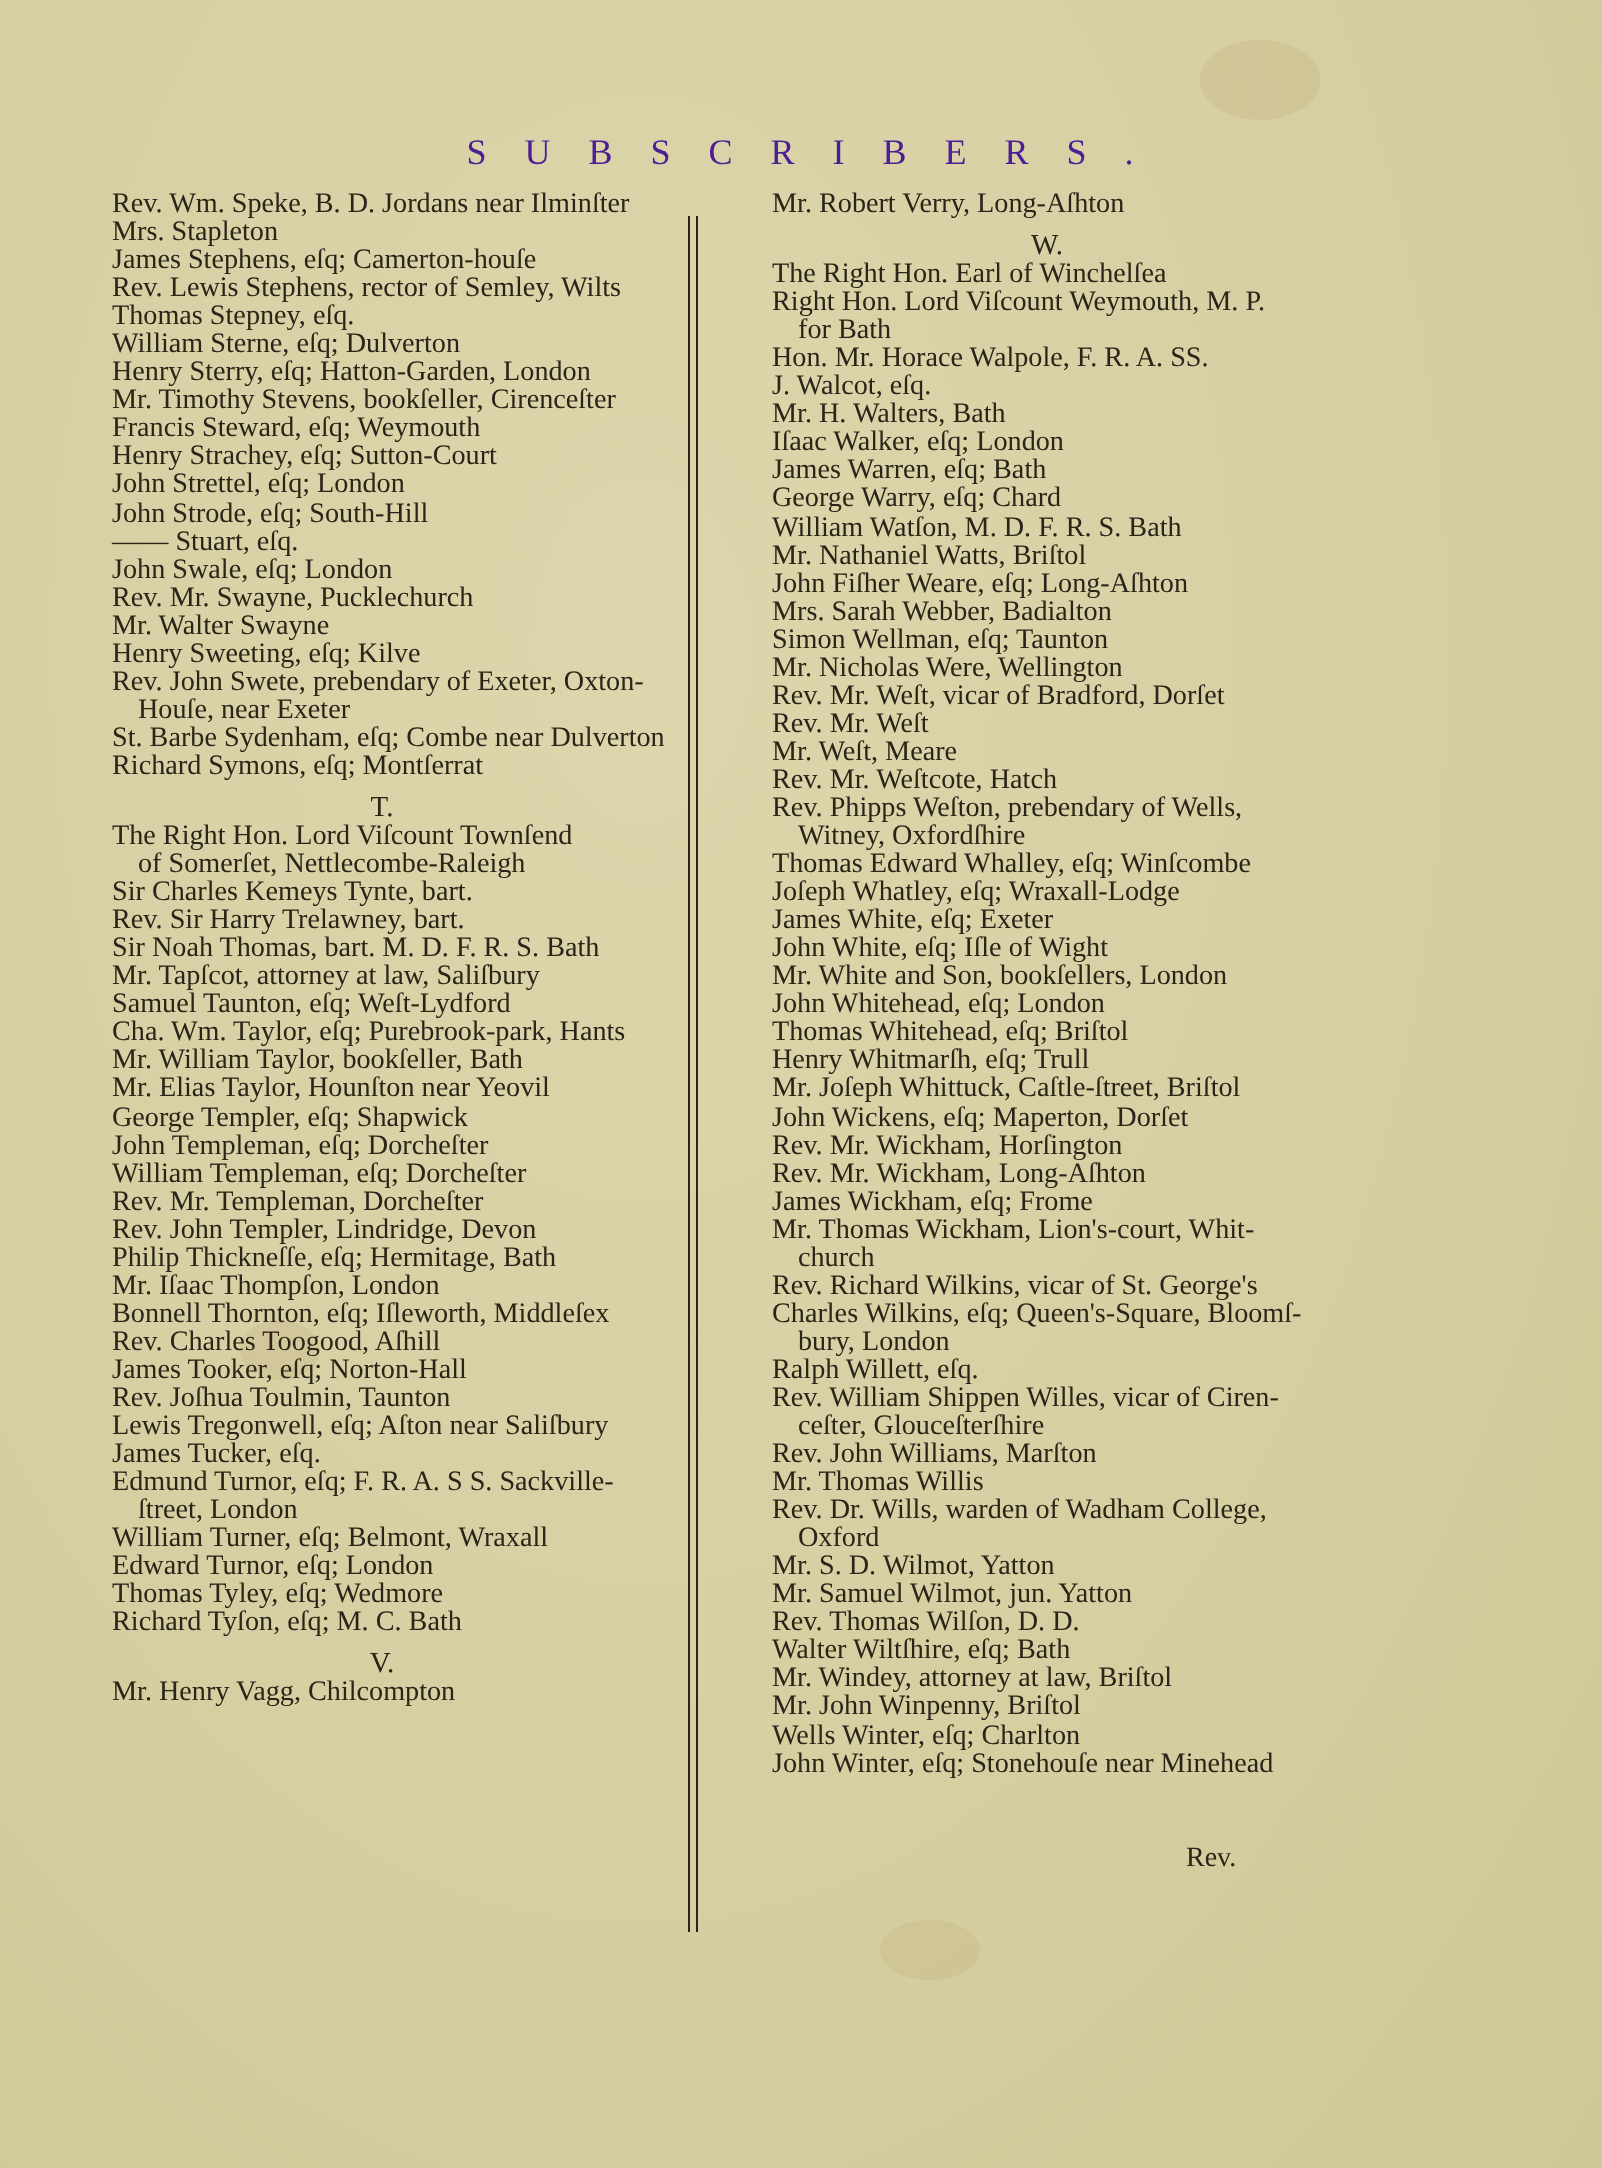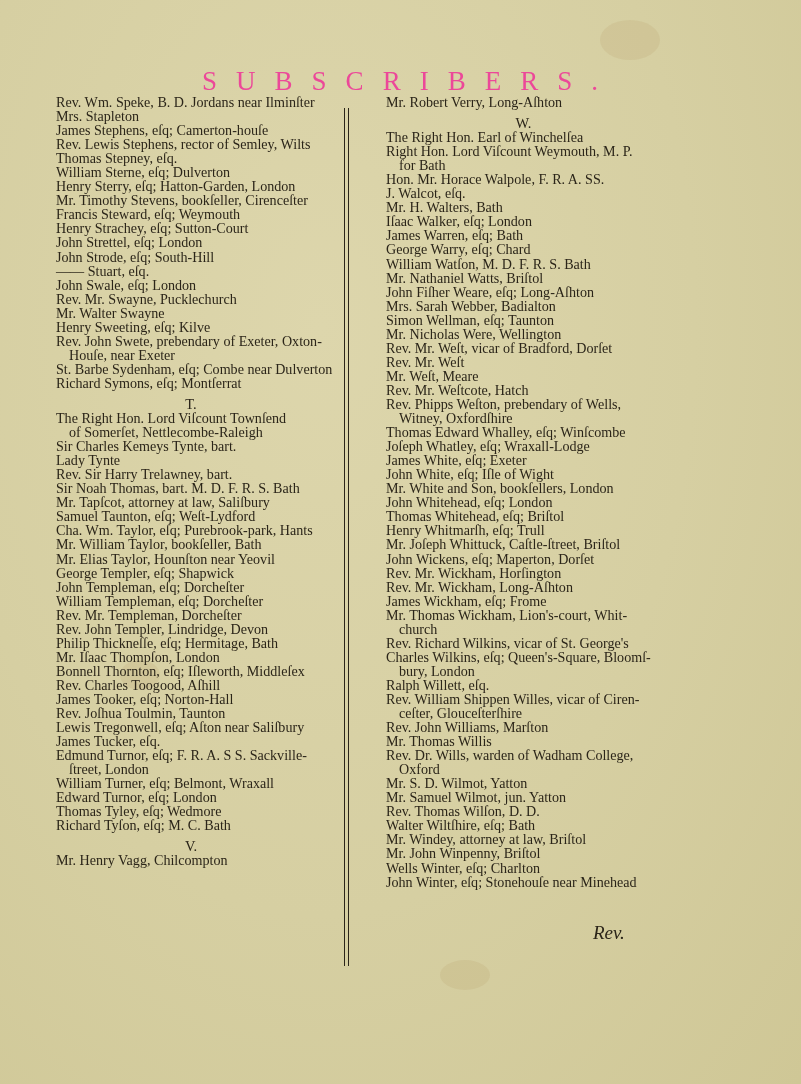--- a/index.html
+++ b/index.html
@@ -6,40 +6,40 @@
   body {
     width: 801px; height: 1084px; overflow: hidden;
     background: #d9d2a6;
     background: radial-gradient(ellipse at 40% 30%, #ddd6ac 0%, #d6cfa2 55%, #cfc796 100%);
     font-family: "Liberation Serif", "DejaVu Serif", serif;
     color: #2b2519;
     position: relative;
   }
   .page-title {
     position: absolute; top: 66px; left: 0; width: 801px;
-    text-align: center; font-size: 27px; letter-spacing: 19px;
-    padding-left: 18px; box-sizing: border-box; color: #ec4899;
+    text-align: center; font-size: 18px; letter-spacing: 19px;
+    padding-left: 18px; box-sizing: border-box; color: #4c1d95;
   }
   .col {
     position: absolute; top: 95px;
     font-size: 14.1px; line-height: 14.05px;
   }
   .col-left { left: 56px; width: 270px; }
   .col-right { left: 357px; width: 275px; margin-left: 29px; }
   .entry { white-space: nowrap; }
   .entry .cont { display: block; padding-left: 13px; }
   .letter { text-align: center; font-size: 14.5px; margin-top: 7px; }
   .col-left .letter { padding-left: 0; }
   .divider {
     position: absolute; left: 344px; top: 108px; width: 5px; height: 858px;
     border-left: 1px solid #2b2519; border-right: 1px solid #2b2519;
     box-sizing: border-box;
   }
   .catchword {
-    position: absolute; left: 593px; top: 922px; font-size: 19px; font-style: italic;
+    position: absolute; left: 593px; top: 922px; font-size: 14px;
   }
   .stain { position:absolute; border-radius:50%; background: rgba(160,120,60,0.10); }
 </style>
 </head>
 <body>
 
 <div class="stain" style="left:600px;top:20px;width:60px;height:40px;"></div>
 <div class="stain" style="left:120px;top:660px;width:40px;height:30px;"></div>
 <div class="stain" style="left:440px;top:960px;width:50px;height:30px;"></div>
 
@@ -66,21 +66,20 @@
       <div class="entry"><span>Henry Sweeting, eſq; Kilve</span></div>
       <div class="entry"><span>Rev. John Swete, prebendary of Exeter, Oxton-</span><span class="cont">Houſe, near Exeter</span></div>
       <div class="entry"><span>St. Barbe Sydenham, eſq; Combe near Dulverton</span></div>
       <div class="entry"><span>Richard Symons, eſq; Montſerrat</span></div>
     </div>
   <div class="letter">T.</div>
   <div>
       <div class="entry"><span>The Right Hon. Lord Viſcount Townſend</span></div>
       <div class="entry"><span class="cont">of Somerſet, Nettlecombe-Raleigh</span></div>
       <div class="entry"><span>Sir Charles Kemeys Tynte, bart.</span></div>
-      <div class="entry"><span>Lady Tynte</span></div>
       <div class="entry"><span>Rev. Sir Harry Trelawney, bart.</span></div>
       <div class="entry"><span>Sir Noah Thomas, bart. M. D. F. R. S. Bath</span></div>
       <div class="entry"><span>Mr. Tapſcot, attorney at law, Saliſbury</span></div>
       <div class="entry"><span>Samuel Taunton, eſq; Weſt-Lydford</span></div>
       <div class="entry"><span>Cha. Wm. Taylor, eſq; Purebrook-park, Hants</span></div>
       <div class="entry"><span>Mr. William Taylor, bookſeller, Bath</span></div>
       <div class="entry"><span>Mr. Elias Taylor, Hounſton near Yeovil</span></div>
       <div class="entry"><span>George Templer, eſq; Shapwick</span></div>
       <div class="entry"><span>John Templeman, eſq; Dorcheſter</span></div>
       <div class="entry"><span>William Templeman, eſq; Dorcheſter</span></div>

